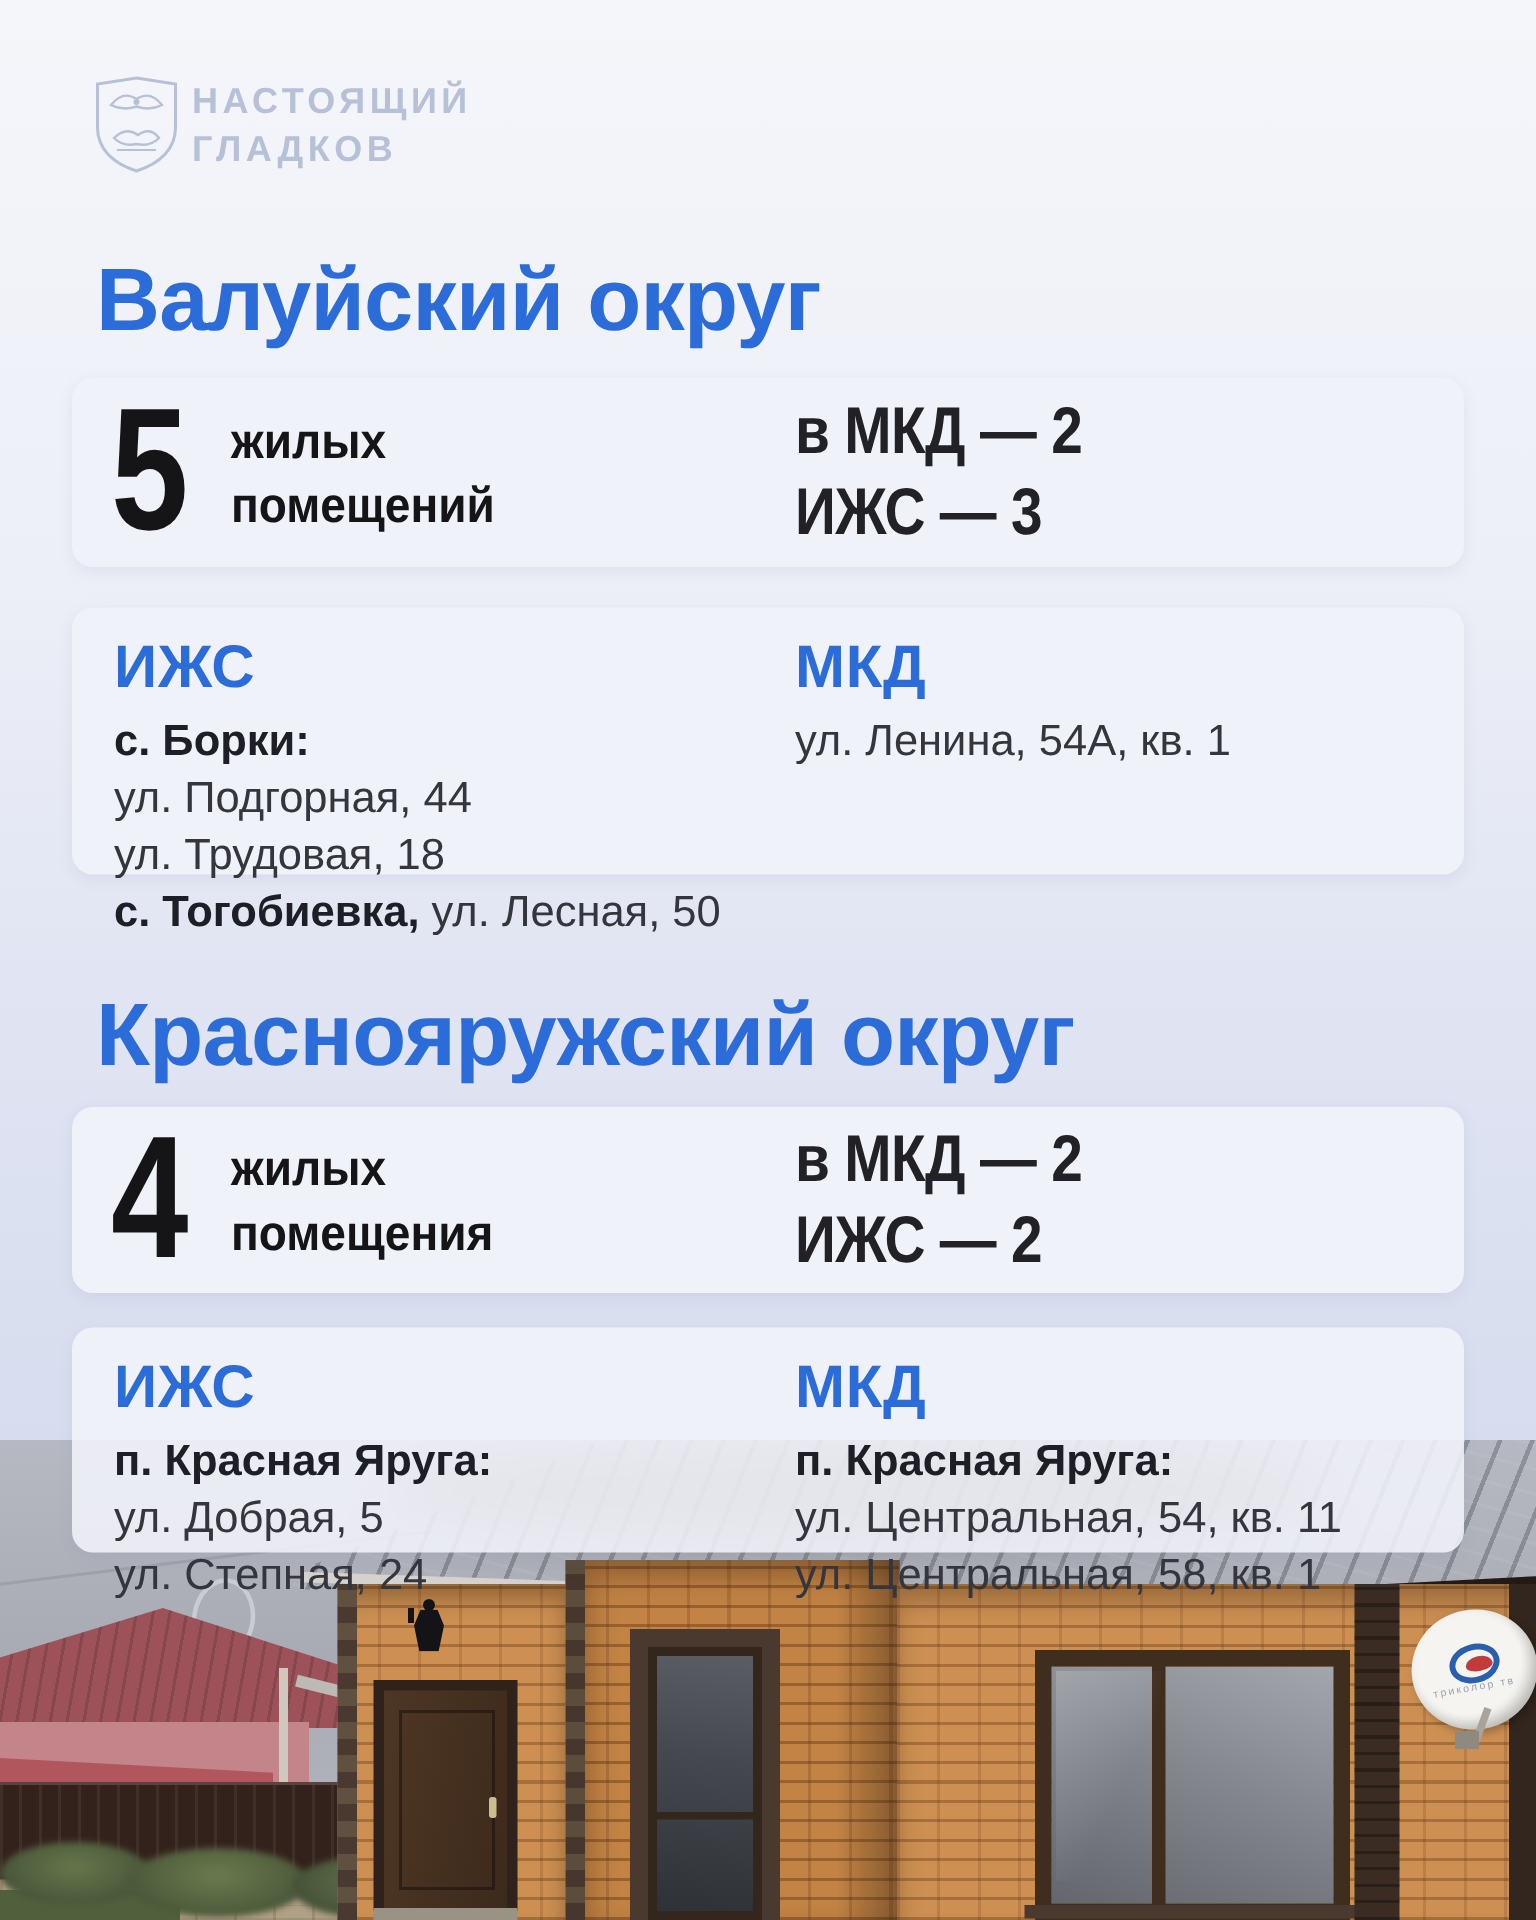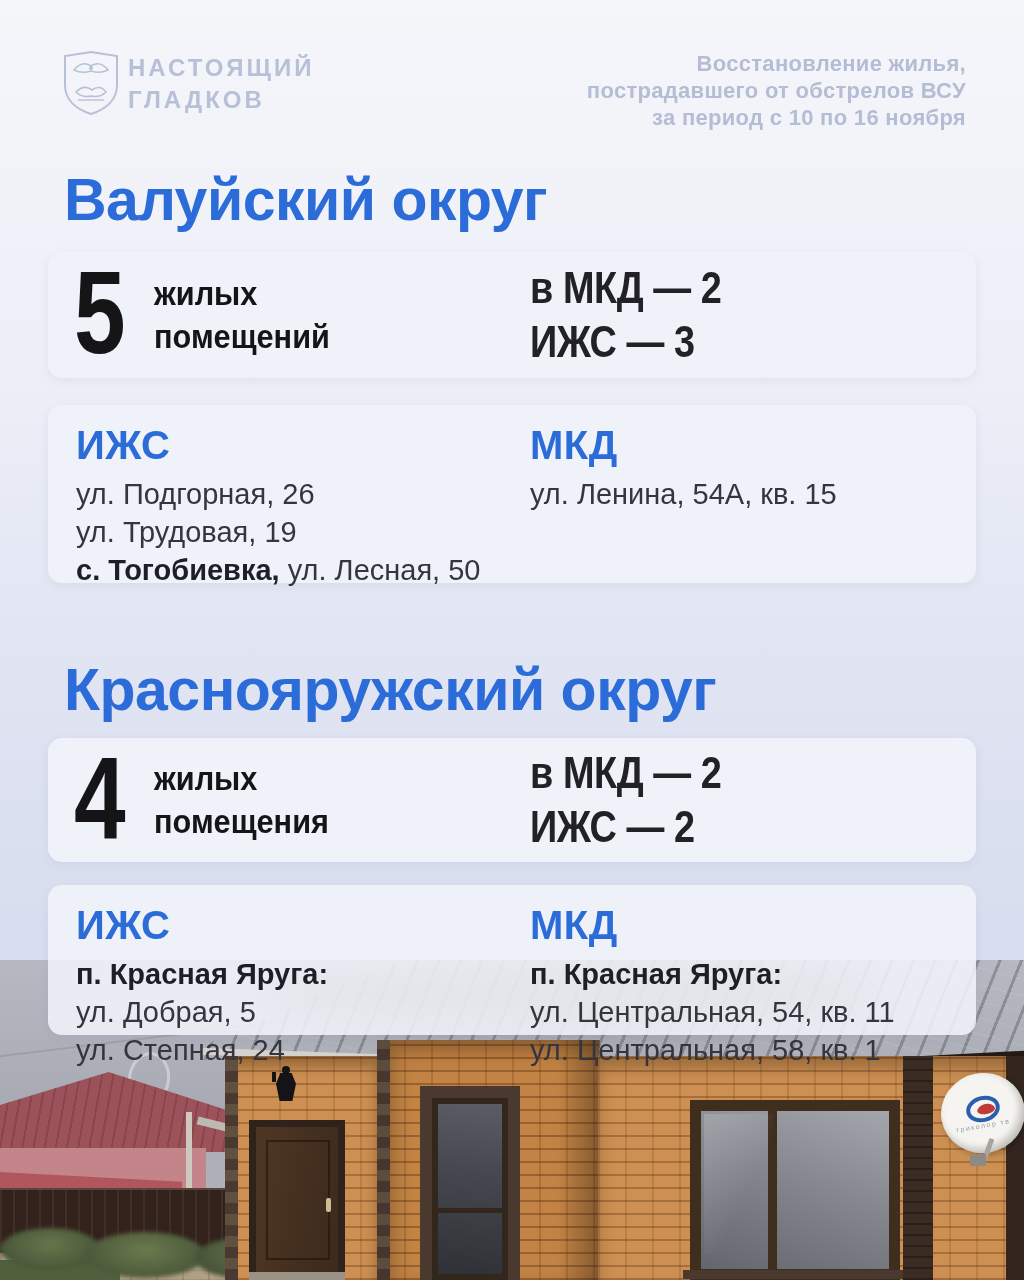--- a/index.html
+++ b/index.html
@@ -145,50 +145,46 @@
       <circle cx="29" cy="18" r="2" fill="#b6c0d6"></circle>
       <path d="M14 42 Q22 34 30 40 Q38 34 44 42 Q38 48 29 46 Q20 48 14 42 Z" fill="none" stroke="#b6c0d6" stroke-width="1.6"></path>
       <path d="M16 50 H42" stroke="#b6c0d6" stroke-width="1.4"></path>
     </svg>
     <div class="logo-text">
       <span>НАСТОЯЩИЙ</span>
       <span>ГЛАДКОВ</span>
     </div>
   </div>
 
-  <div class="header-title">
-    <div>Восстановление жилья,</div>
-    <div>пострадавшего от обстрелов ВСУ</div>
-    <div>за период с 10 по 16 ноября</div>
-  </div>
 
   <h1 class="h-section h-valuysky">Валуйский округ</h1>
 
   <section class="card stat-card-1">
     <div class="big-num">5</div>
     <div class="num-label">
       <div>жилых</div>
       <div>помещений</div>
     </div>
     <div class="stat-right">
       <div>в МКД — 2</div>
       <div>ИЖС — 3</div>
     </div>
   </section>
 
   <section class="card addr-card-1">
     <div class="col col-l">
       <div class="block-title">ИЖС</div>
-      <div class="addr-line"><span class="b"></span><span>ул. Подгорная, 26</span></div>
-      <div class="addr-line"><span class="b"></span><span>ул. Трудовая, 19</span></div>
+      <div class="addr-line"><span class="b">с. Борки:</span><span></span></div>
+      <div class="addr-line"><span class="b"></span><span>ул. Подгорная, 44</span></div>
+      <div class="addr-line"><span class="b"></span><span>ул. Трудовая, 18</span></div>
       <div class="addr-line"><span class="b">с. Тогобиевка,</span><span> ул. Лесная, 50</span></div>
     </div>
     <div class="col col-r">
       <div class="block-title">МКД</div>
-      <div class="addr-line"><span class="b"></span><span>ул. Ленина, 54А, кв. 15</span></div>
+      <div class="addr-line"><span class="b"></span><span>ул. Ленина, 54А, кв. 1</span></div>
     </div>
   </section>
 
   <h1 class="h-section h-krasnoyaruzhsky">Краснояружский округ</h1>
 
   <section class="card stat-card-2">
     <div class="big-num">4</div>
     <div class="num-label">
       <div>жилых</div>
       <div>помещения</div>

